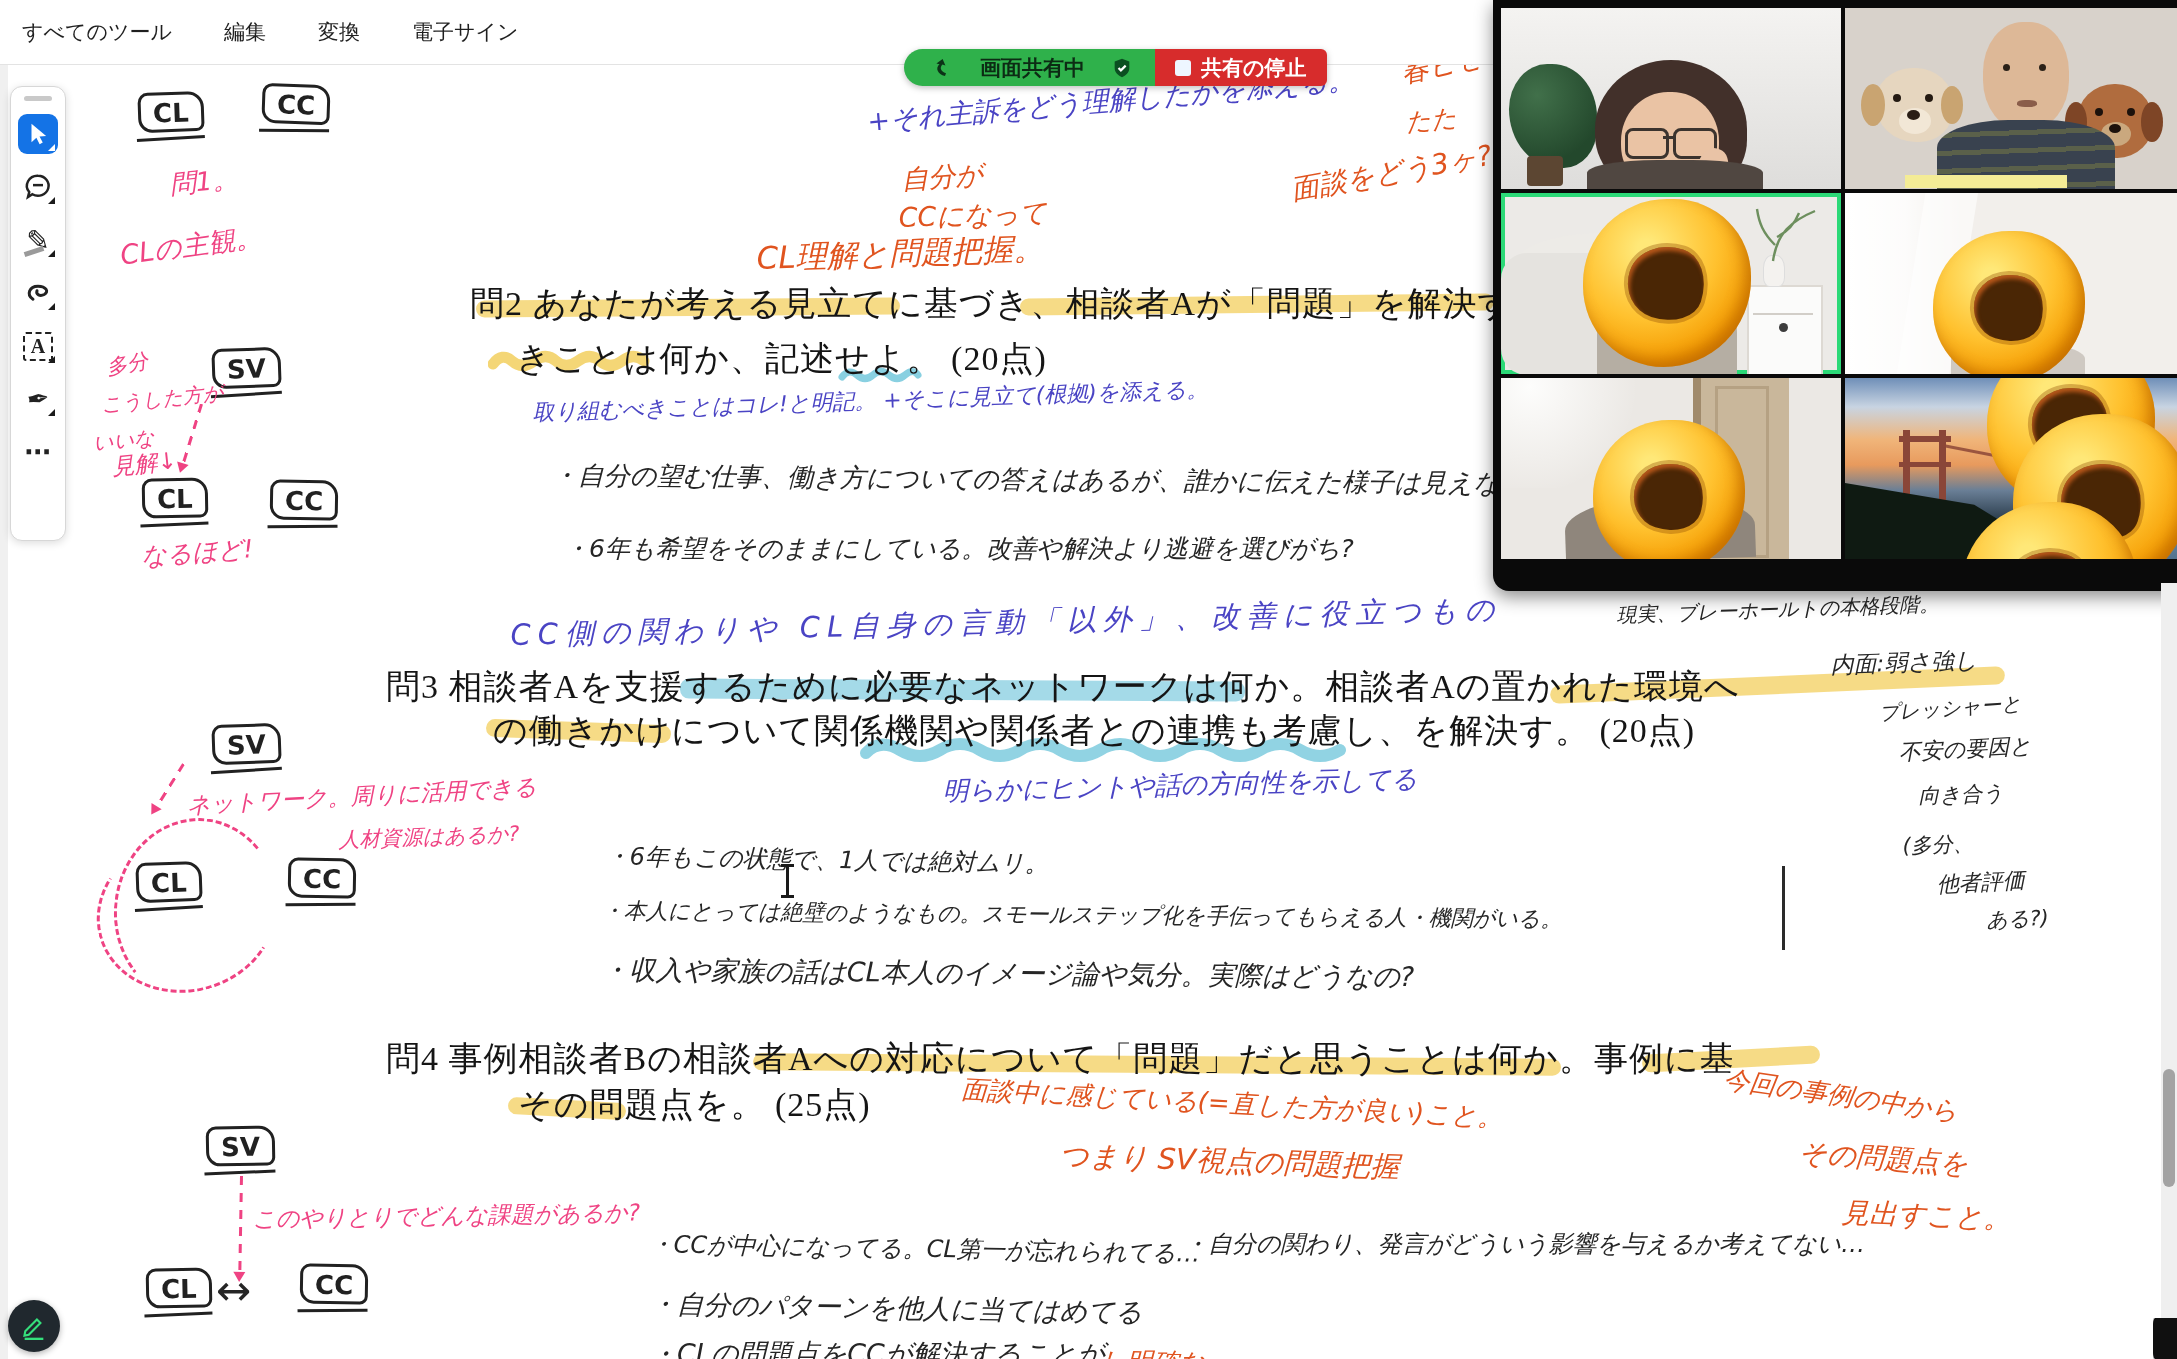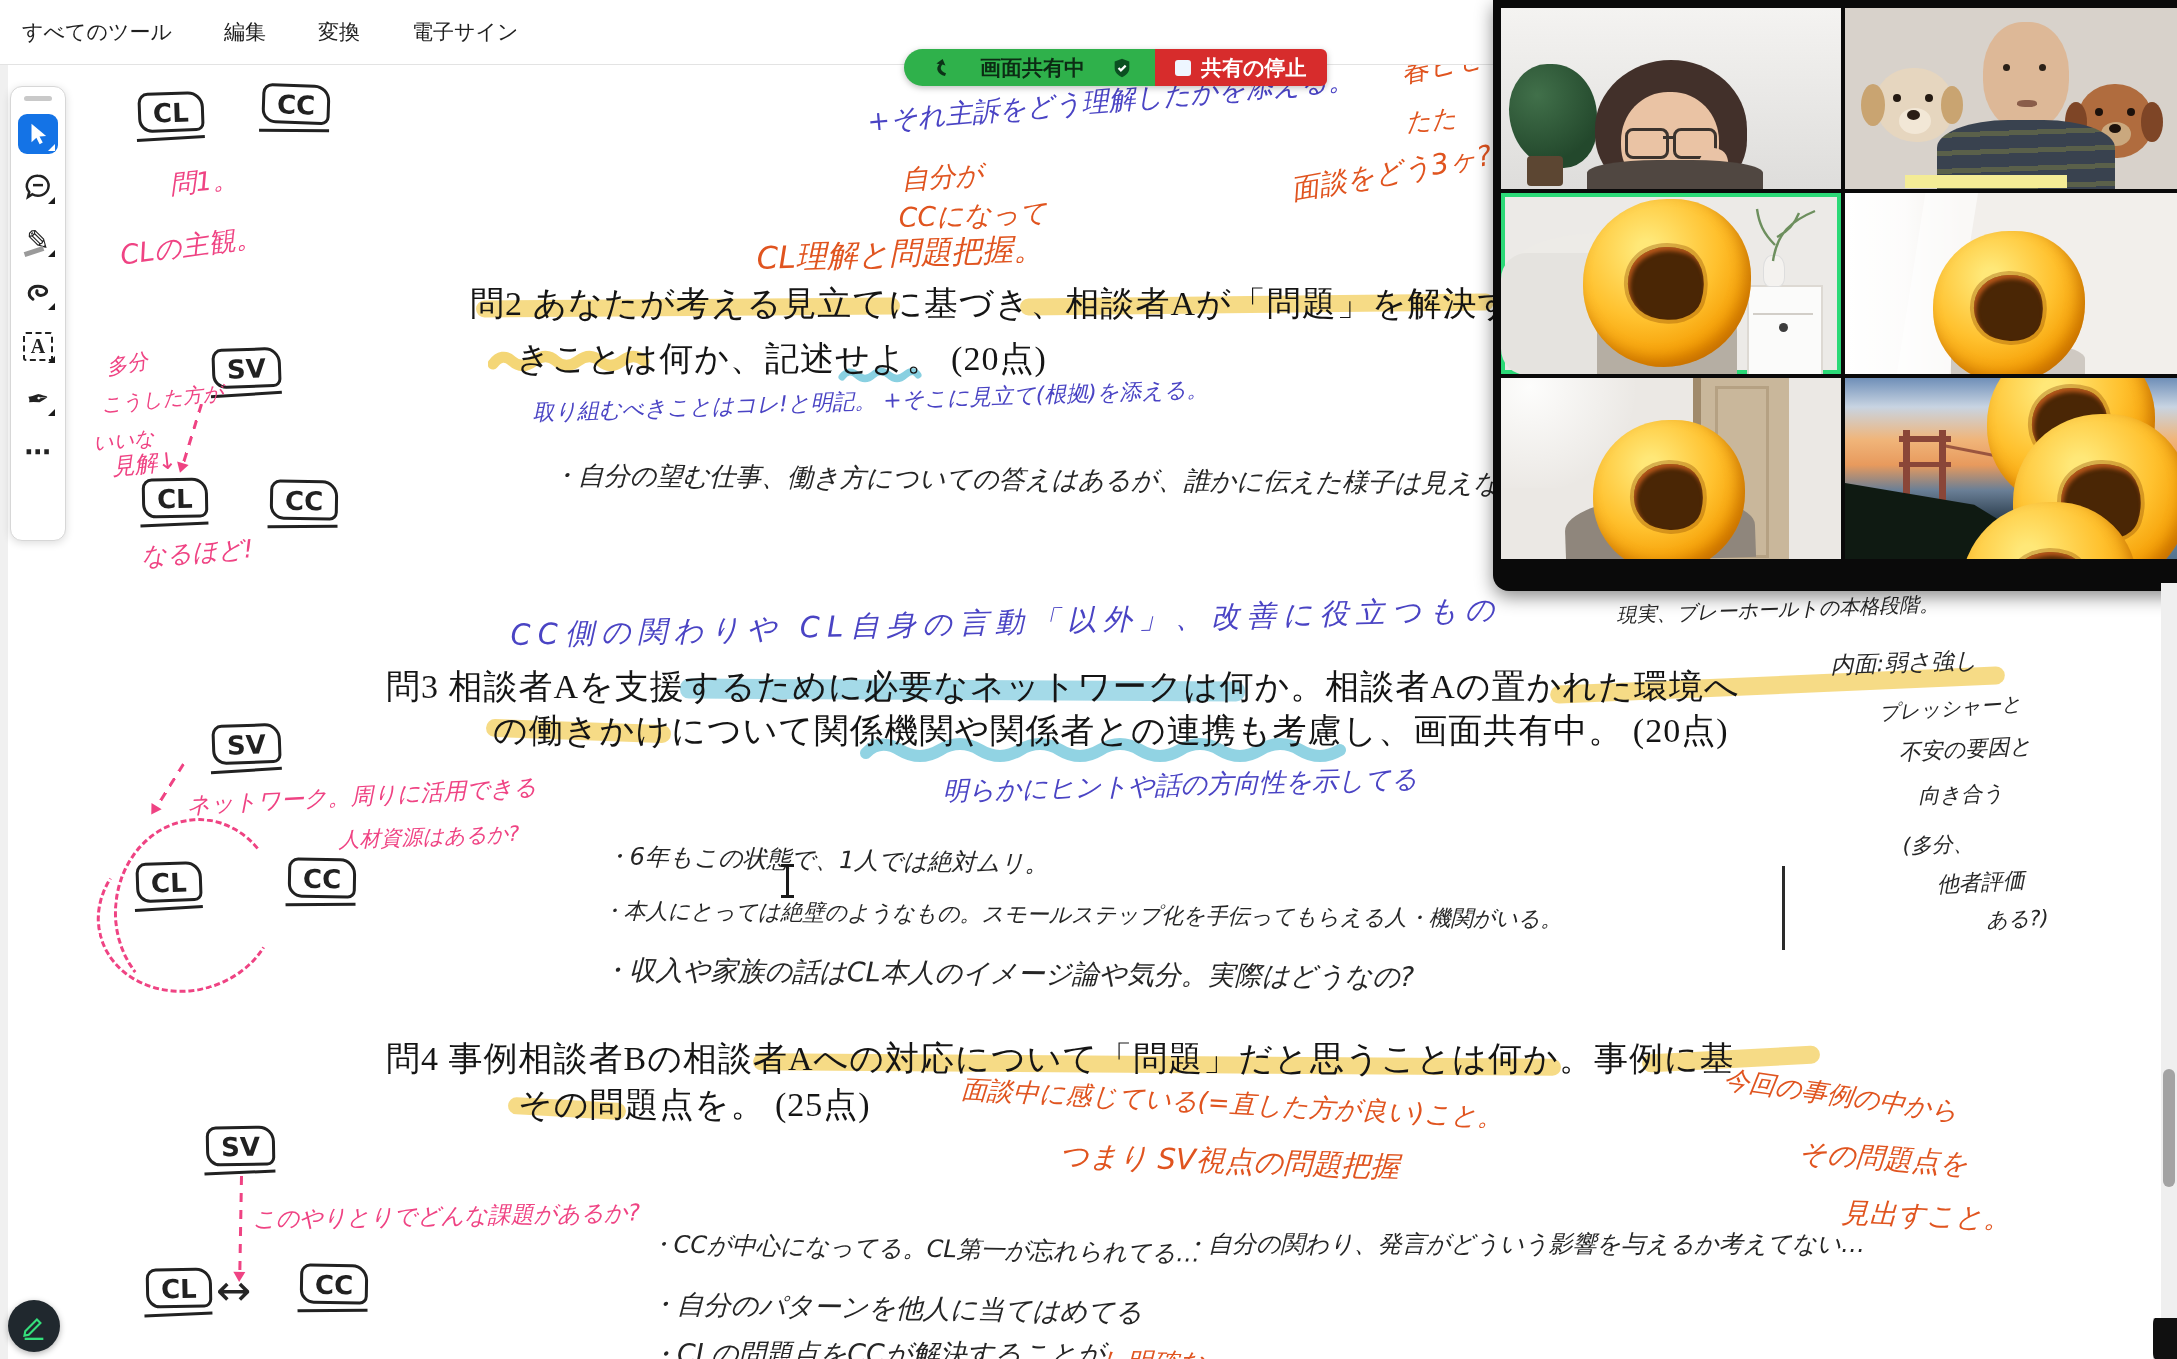--- a/index.html
+++ b/index.html
@@ -107,21 +107,21 @@
   <svg class="abs" style="left:860px;top:734px;z-index:4;" width="500" height="34">
     <path d="M6 19 Q20 4 40 16 T80 16 T120 16 T160 16 T200 16 T240 16 T280 16 T320 16 T360 16 T400 16 T440 16 T480 16" stroke="rgba(108,196,218,.75)" stroke-width="12" fill="none" stroke-linecap="round"></path>
   </svg>
   <div class="hl y" style="left:753px;top:1056px;width:808px;height:17px;transform:rotate(0.4deg);"></div>
   <div class="hl y" style="left:1642px;top:1050px;width:178px;height:18px;transform:rotate(-3deg);"></div>
   <div class="hl y" style="left:508px;top:1100px;width:118px;height:17px;transform:rotate(3deg);"></div>
 
   <div class="doc" style="left:470px;top:281px;">問2 あなたが考える見立てに基づき、相談者Aが「問題」を解決す</div>
   <div class="doc" style="left:516px;top:336px;">きことは何か、記述せよ。 (20点)</div>
   <div class="doc" style="left:386px;top:664px;">問3 相談者Aを支援するために必要なネットワークは何か。相談者Aの置かれた環境へ</div>
-  <div class="doc" style="left:493px;top:708px;">の働きかけについて関係機関や関係者との連携も考慮し、画面共有中。 (20点)</div>
+  <div class="doc" style="left:493px;top:708px;">の働きかけについて関係機関や関係者との連携も考慮し、を解決す。 (20点)</div>
   <div class="doc" style="left:386px;top:1036px;">問4 事例相談者Bの相談者Aへの対応について「問題」だと思うことは何か。事例に基</div>
   <div class="doc" style="left:518px;top:1082px;">その問題点を。 (25点)</div>
 
   <div class="hbox" style="left:138px;top:92px;transform:rotate(-2deg);">CL</div>
   <div class="hbox" style="left:262px;top:84px;transform:rotate(2deg);">CC</div>
   <div class="hbox" style="left:212px;top:348px;transform:rotate(-2deg);">SV</div>
   <div class="hbox" style="left:142px;top:478px;transform:rotate(-1deg);">CL</div>
   <div class="hbox" style="left:270px;top:480px;transform:rotate(1deg);">CC</div>
   <div class="hbox" style="left:212px;top:724px;transform:rotate(-2deg);">SV</div>
   <div class="hbox" style="left:136px;top:862px;transform:rotate(-2deg);">CL</div>
@@ -159,20 +159,21 @@
   <div class="hand ink-o" style="left:1398px;top:56px;font-size:27px;transform:rotate(-12deg);">春ヒせ</div>
   <div class="hand ink-o" style="left:1404px;top:106px;font-size:25px;transform:rotate(-6deg);">たた</div>
   <div class="hand ink-o" style="left:962px;top:1072px;font-size:26px;transform:rotate(3deg);">面談中に感じている(=直した方が良い)こと。</div>
   <div class="hand ink-o" style="left:1060px;top:1136px;font-size:29px;transform:rotate(2deg);">つまり SV視点の問題把握</div>
   <div class="hand ink-o" style="left:1726px;top:1062px;font-size:26px;transform:rotate(8deg);">今回の事例の中から</div>
   <div class="hand ink-o" style="left:1800px;top:1134px;font-size:28px;transform:rotate(4deg);">その問題点を</div>
   <div class="hand ink-o" style="left:1842px;top:1194px;font-size:28px;transform:rotate(2deg);">見出すこと。</div>
   <div class="hand ink-o" style="left:1100px;top:1344px;font-size:26px;transform:rotate(1deg);">し明確な…</div>
 
   <div class="hand ink-k" style="left:552px;top:458px;font-size:26px;transform:rotate(0.5deg);">・自分の望む仕事、働き方についての答えはあるが、誰かに伝えた様子は見えない</div>
+  <div class="hand ink-k" style="left:564px;top:532px;font-size:25px;">・6年も希望をそのままにしている。改善や解決より逃避を選びがち?</div>
   <div class="hand ink-k" style="left:1616px;top:602px;font-size:20px;transform:rotate(-2deg);">現実、ブレーホールトの本格段階。</div>
   <div class="hand ink-k" style="left:1830px;top:650px;font-size:23px;transform:rotate(-2deg);">内面:弱さ強し</div>
   <div class="hand ink-k" style="left:1878px;top:700px;font-size:20px;transform:rotate(-4deg);">プレッシャーと</div>
   <div class="hand ink-k" style="left:1898px;top:738px;font-size:22px;transform:rotate(-3deg);">不安の要因と</div>
   <div class="hand ink-k" style="left:1918px;top:782px;font-size:21px;transform:rotate(-2deg);">向き合う</div>
   <div class="hand ink-k" style="left:1902px;top:832px;font-size:21px;transform:rotate(-2deg);">(多分、</div>
   <div class="hand ink-k" style="left:1936px;top:870px;font-size:22px;transform:rotate(-3deg);">他者評価</div>
   <div class="hand ink-k" style="left:1986px;top:906px;font-size:21px;transform:rotate(-2deg);">ある?)</div>
   <div class="vtick"></div>
   <div class="hand ink-k" style="left:606px;top:840px;font-size:24px;transform:rotate(1deg);">・6年もこの状態で、1人では絶対ムリ。</div>

